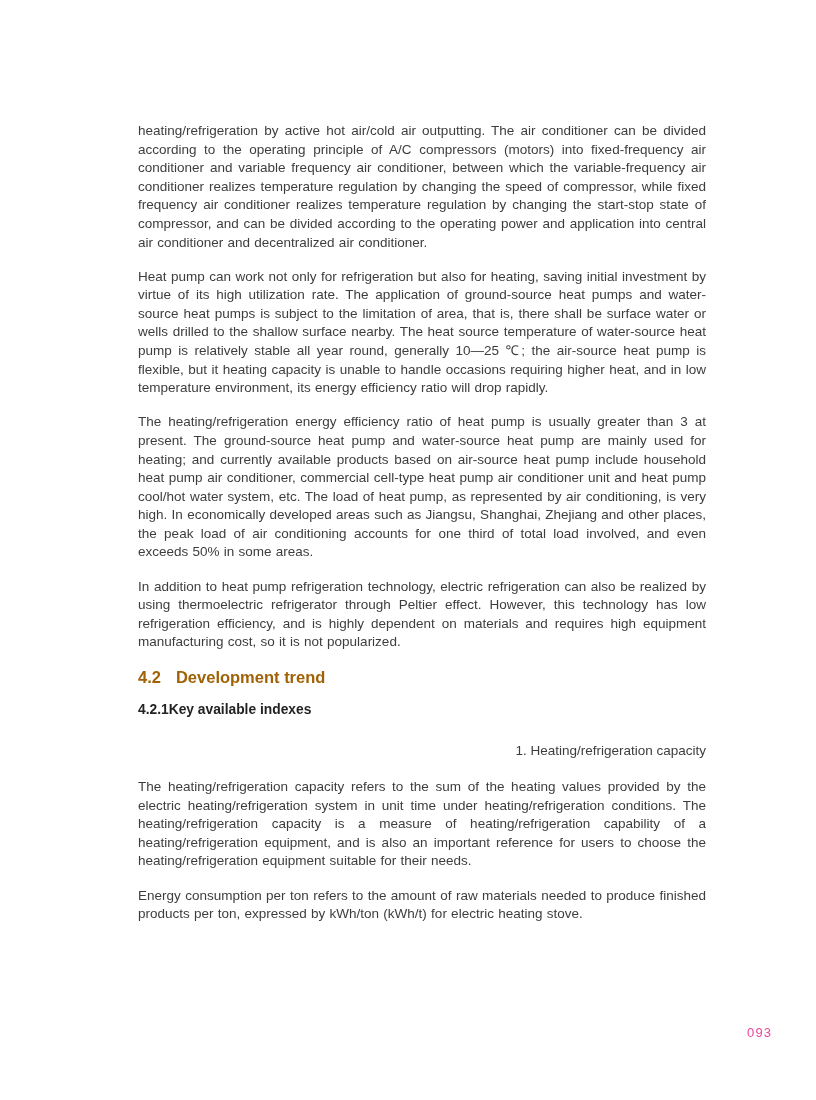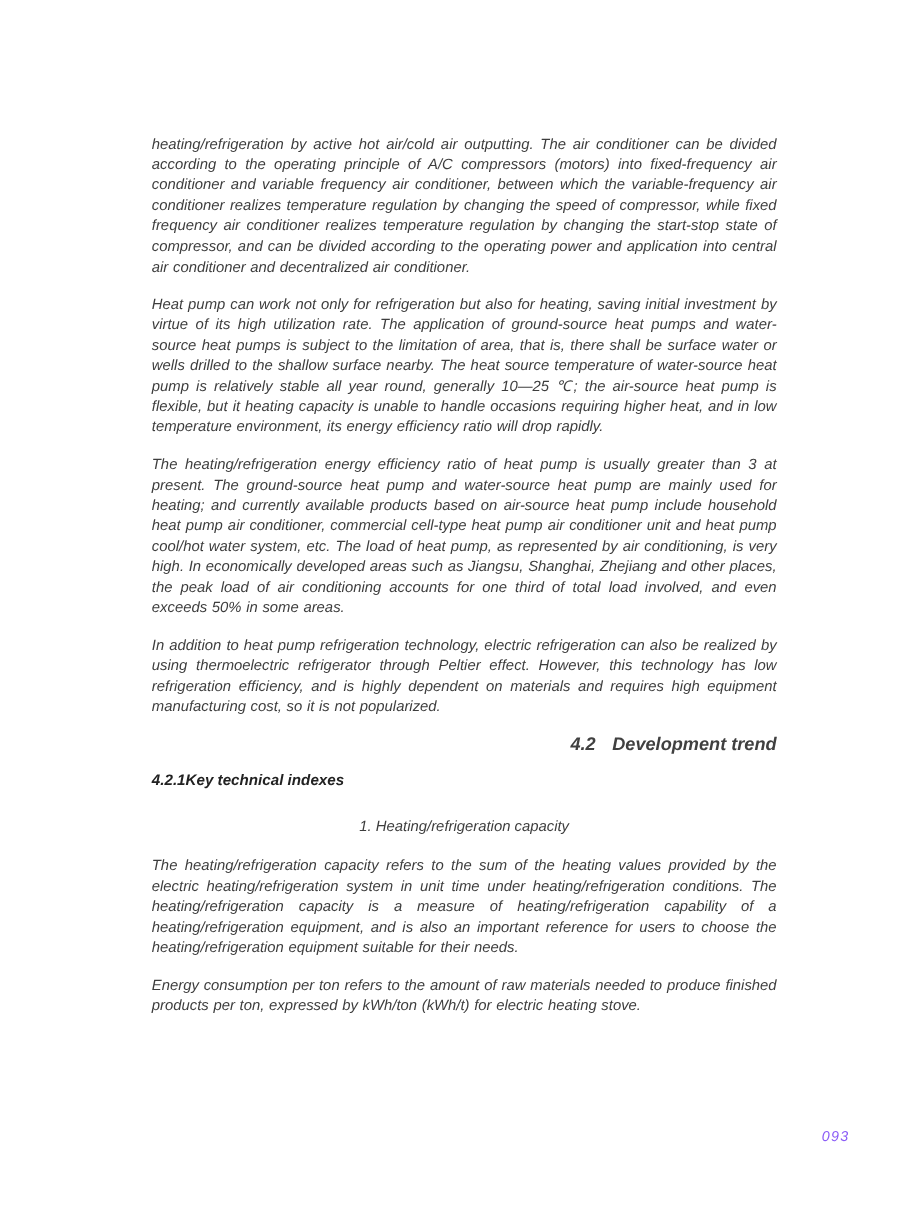--- a/index.html
+++ b/index.html
@@ -11,70 +11,68 @@
     width: 816px;
     height: 1100px;
     font-family: "Liberation Sans", sans-serif;
     overflow: hidden;
   }
   .page {
     position: relative;
     width: 816px;
     height: 1100px;
     background: #ffffff;
-    font-style: italic;
   }
   .content {
     position: absolute;
     left: 138px;
     top: 122px;
     width: 568px;
     color: #3d3d3d;
   }
   p.body-par {
     font-size: 13.5px;
     line-height: 18.6px;
     text-align: justify;
     margin: 0 0 15.5px 0;
     word-spacing: 0.5px;
   }
   h2.section-heading {
     font-size: 16.5px;
     line-height: 20px;
     font-weight: bold;
-    color: #404040;
+    color: #a16207;
     margin: 0 0 14px 0;
-    text-align: right;
   }
   h2.section-heading .sec-num {
     margin-right: 15px;
   }
   h3.subsection-heading {
     font-size: 13.8px;
     line-height: 18px;
     font-weight: bold;
     color: #222222;
     margin: 0 0 23px 0;
   }
   h3.subsection-heading .sec-num {
     margin-right: 0;
   }
   p.item-label {
     font-size: 13.5px;
     line-height: 18.6px;
     margin: 0 0 17px 0;
-    text-align: center;
+    text-align: right;
   }
   .page-number {
     position: absolute;
     left: 747px;
     top: 1025px;
     font-size: 13px;
     line-height: 15px;
-    color: #8b5cf6;
+    color: #ec4899;
     letter-spacing: 1.2px;
   }
 </style>
 </head>
 <body>
 
 <div class="page">
   <div class="content">
 
     <p class="body-par">heating/refrigeration by active hot air/cold air outputting. The air conditioner can be divided according to the operating principle of A/C compressors (motors) into fixed-frequency air conditioner and variable frequency air conditioner, between which the variable-frequency air conditioner realizes temperature regulation by changing the speed of compressor, while fixed frequency air conditioner realizes temperature regulation by changing the start-stop state of compressor, and can be divided according to the operating power and application into central air conditioner and decentralized air conditioner.</p>
@@ -83,21 +81,21 @@
 
     <p class="body-par">The heating/refrigeration energy efficiency ratio of heat pump is usually greater than 3 at present. The ground-source heat pump and water-source heat pump are mainly used for heating; and currently available products based on air-source heat pump include household heat pump air conditioner, commercial cell-type heat pump air conditioner unit and heat pump cool/hot water system, etc. The load of heat pump, as represented by air conditioning, is very high. In economically developed areas such as Jiangsu, Shanghai, Zhejiang and other places, the peak load of air conditioning accounts for one third of total load involved, and even exceeds 50% in some areas.</p>
 
     <p class="body-par">In addition to heat pump refrigeration technology, electric refrigeration can also be realized by using thermoelectric refrigerator through Peltier effect. However, this technology has low refrigeration efficiency, and is highly dependent on materials and requires high equipment manufacturing cost, so it is not popularized.</p>
 
     <h2 class="section-heading">
       <span class="sec-num">4.2</span><span>Development trend</span>
     </h2>
 
     <h3 class="subsection-heading">
-      <span class="sec-num">4.2.1</span><span>Key technical indexes</span>
+      <span class="sec-num">4.2.1</span><span>Key available indexes</span>
     </h3>
 
     <p class="item-label">1. Heating/refrigeration capacity</p>
 
     <p class="body-par">The heating/refrigeration capacity refers to the sum of the heating values provided by the electric heating/refrigeration system in unit time under heating/refrigeration conditions. The heating/refrigeration capacity is a measure of heating/refrigeration capability of a heating/refrigeration equipment, and is also an important reference for users to choose the heating/refrigeration equipment suitable for their needs.</p>
 
 
     <p class="body-par">Energy consumption per ton refers to the amount of raw materials needed to produce finished products per ton, expressed by kWh/ton (kWh/t) for electric heating stove.</p>
 
   </div>

